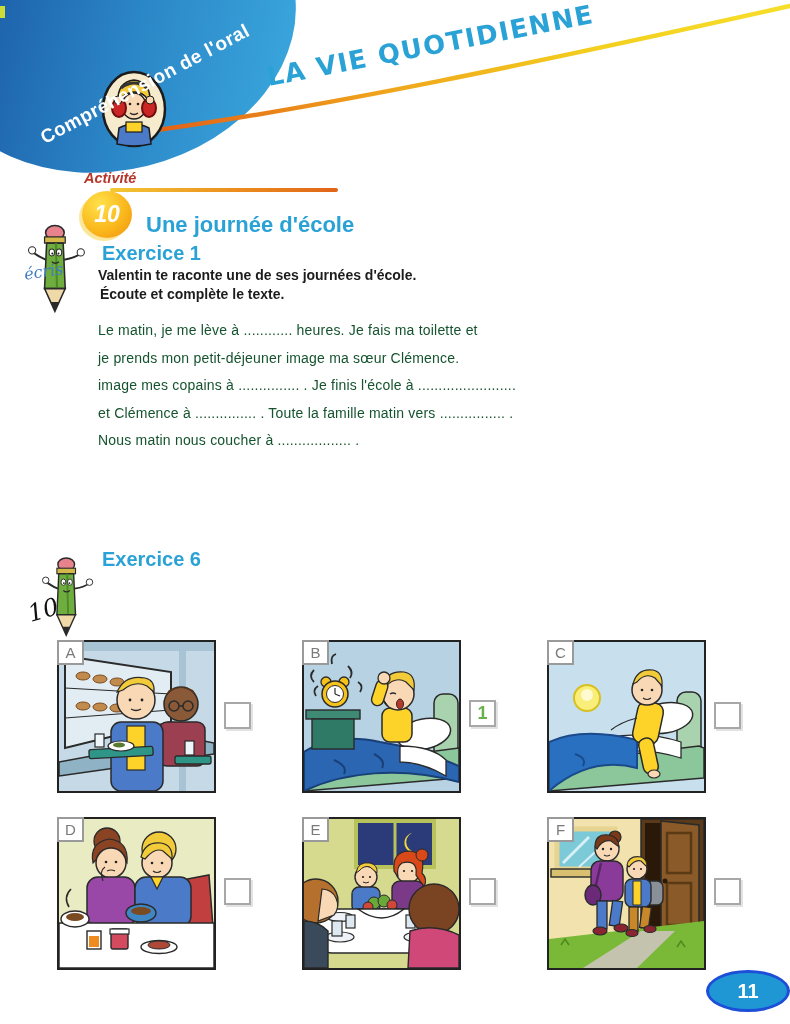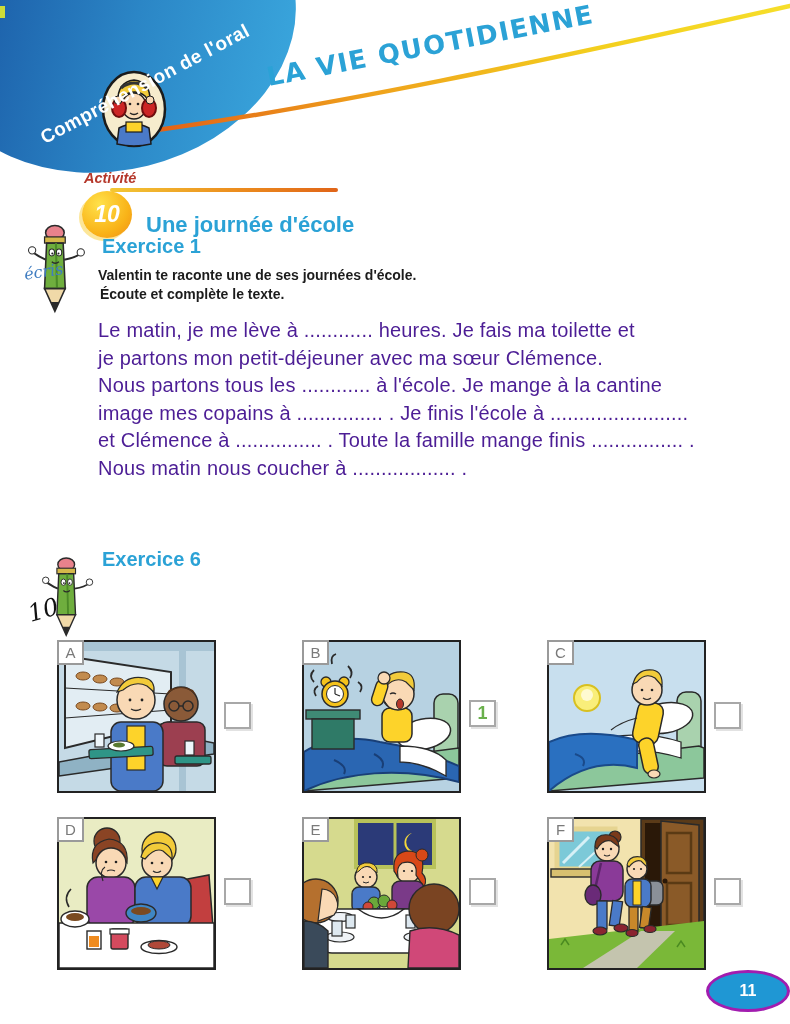--- a/index.html
+++ b/index.html
@@ -29,41 +29,41 @@
   .activity-circle { position:absolute; left:82px; top:191px; width:50px; height:47px; border-radius:50%;
             background:radial-gradient(circle at 35% 28%,#ffe14a,#f9b318 62%,#f08c14);
             box-shadow:-3px 3px 0 rgba(250,210,70,.55);
             display:flex; align-items:center; justify-content:center;
             color:#fff; font-size:23px; font-weight:bold; font-style:italic; }
   .activity-title { position:absolute; left:146px; top:212px; color:#2ba2d6; font-size:22px; font-weight:bold; }
 
   
   .ex-heading { position:absolute; color:#2ba2d6; font-size:20px; font-weight:bold; }
   .instr { position:absolute; font-size:14px; line-height:19px; color:#1c1c1c; white-space:nowrap;font-weight:bold; }
-  .cloze { position:absolute; left:98px; top:317px; font-size:20px; line-height:27.5px;
-           color:#4c1d95; white-space:nowrap; letter-spacing:0.2px; }
+  .cloze { position:absolute; left:98px; top:317px; font-size:14px; line-height:27.5px;
+           color:#14532d; white-space:nowrap; letter-spacing:0.2px; }
   .ecris { position:absolute; left:24px; top:262px; color:#3f7cc0; font-size:16px; font-style:italic;
            transform:rotate(-8deg); font-family:"DejaVu Serif",serif; }
   .track10 { position:absolute; left:28px; top:596px; color:#111; font-size:24px; font-style:italic;
            transform:rotate(-16deg); font-family:"DejaVu Serif",serif; }
 
   
   .imgcell { position:absolute; width:159px; height:153px; border:2px solid #222; background:#fff; }
   .imgcell svg { display:block; width:100%; height:100%; }
   .corner-label { position:absolute; top:-2px; left:-2px; width:27px; height:25px; background:#fff;
            border:2px solid #9a9a9a; color:#7a7a7a; font-size:15px;
            display:flex; align-items:center; justify-content:center; z-index:2; }
   .answerbox { position:absolute; width:27px; height:27px; background:#fff; border:2px solid #a8a8a8;
            box-shadow:2px 2px 0 #e2e2e2; display:flex; align-items:center; justify-content:center;
            font-size:18px; font-weight:bold; color:#6ab04c; }
 
   
   .page-badge { position:absolute; left:706px; top:970px; width:84px; height:42px; border-radius:50%;
-           background:#1f97d4; border:3px solid #a21caf; display:flex; align-items:center;
-           justify-content:center; color:#fff; font-size:16px; font-weight:bold; }
+           background:#1f97d4; border:3px solid #1d4ed8; display:flex; align-items:center;
+           justify-content:center; color:#fff; font-size:20px; font-weight:bold; }
 </style>
 </head>
 <body>
 
 <div class="page">
 
   <div class="blob"></div>
   <div class="corner-accent"></div>
 
   <svg class="swoosh" viewBox="0 0 790 170">
@@ -114,30 +114,29 @@
     <ellipse cx="23" cy="27" rx="2.6" ry="3.4" fill="#fff" stroke="#2a2a2a"></ellipse>
       <ellipse cx="30" cy="27" rx="2.6" ry="3.4" fill="#fff" stroke="#2a2a2a"></ellipse>
     <circle cx="23.5" cy="28" r="1" fill="#222"></circle>
       <circle cx="29.5" cy="28" r="1" fill="#222"></circle>
     <path d="M23,36 Q26,39 30,36" fill="none" stroke="#2a2a2a" stroke-width="1.3"></path>
     <polygon points="16,62 36,62 26,84" fill="#f0d9a8" stroke="#2a2a2a" stroke-width="1.5"></polygon>
     <polygon points="22,75 30,75 26,84" fill="#2a2a2a"></polygon>
   </svg>
   <div class="ecris">écris</div>
 
-  <div class="ex-heading" style="left:102px;top:235px">Exercice 1</div>
+  <div class="ex-heading" style="left:102px;top:242px">Exercice 1</div>
   <div class="instr" style="left:98px;top:266px">Valentin te raconte une de ses journées d'école.</div>
   <div class="instr" style="left:100px;top:285px">Écoute et complète le texte.</div>
 
   <div class="cloze">
     <div>Le matin, je me lève à ............ heures. Je fais ma toilette et</div>
-    <div>je partons mon petit-déjeuner avec ma sœur Clémence.</div>
-    <div>Nous partons tous les ............ à l'école. Je mange à la cantine</div>
+    <div>je prends mon petit-déjeuner image ma sœur Clémence.</div>
     <div>image mes copains à ............... . Je finis l'école à ........................</div>
-    <div>et Clémence à ............... . Toute la famille mange finis ................ .</div>
+    <div>et Clémence à ............... . Toute la famille matin vers ................ .</div>
     <div>Nous matin nous coucher à .................. .</div>
   </div>
 
   <svg class="abs" style="left:42px;top:556px;width:54px;height:84px" viewBox="0 0 58 88">
     <ellipse cx="26" cy="8" rx="9" ry="7" fill="#e8828c" stroke="#2a2a2a" stroke-width="1.5"></ellipse>
     <rect x="16" y="12" width="20" height="6" fill="#d4b84a" stroke="#2a2a2a" stroke-width="1.2"></rect>
     <polygon points="18,18 34,18 36,62 16,62" fill="#6fae3e" stroke="#2a2a2a" stroke-width="1.5"></polygon>
     <line x1="27" y1="18" x2="28" y2="62" stroke="#4c8a28" stroke-width="2"></line>
     <path d="M17,34 Q8,30 4,26" fill="none" stroke="#2a2a2a" stroke-width="2"></path>
       <circle cx="4" cy="25" r="3.5" fill="#fff" stroke="#2a2a2a"></circle>

